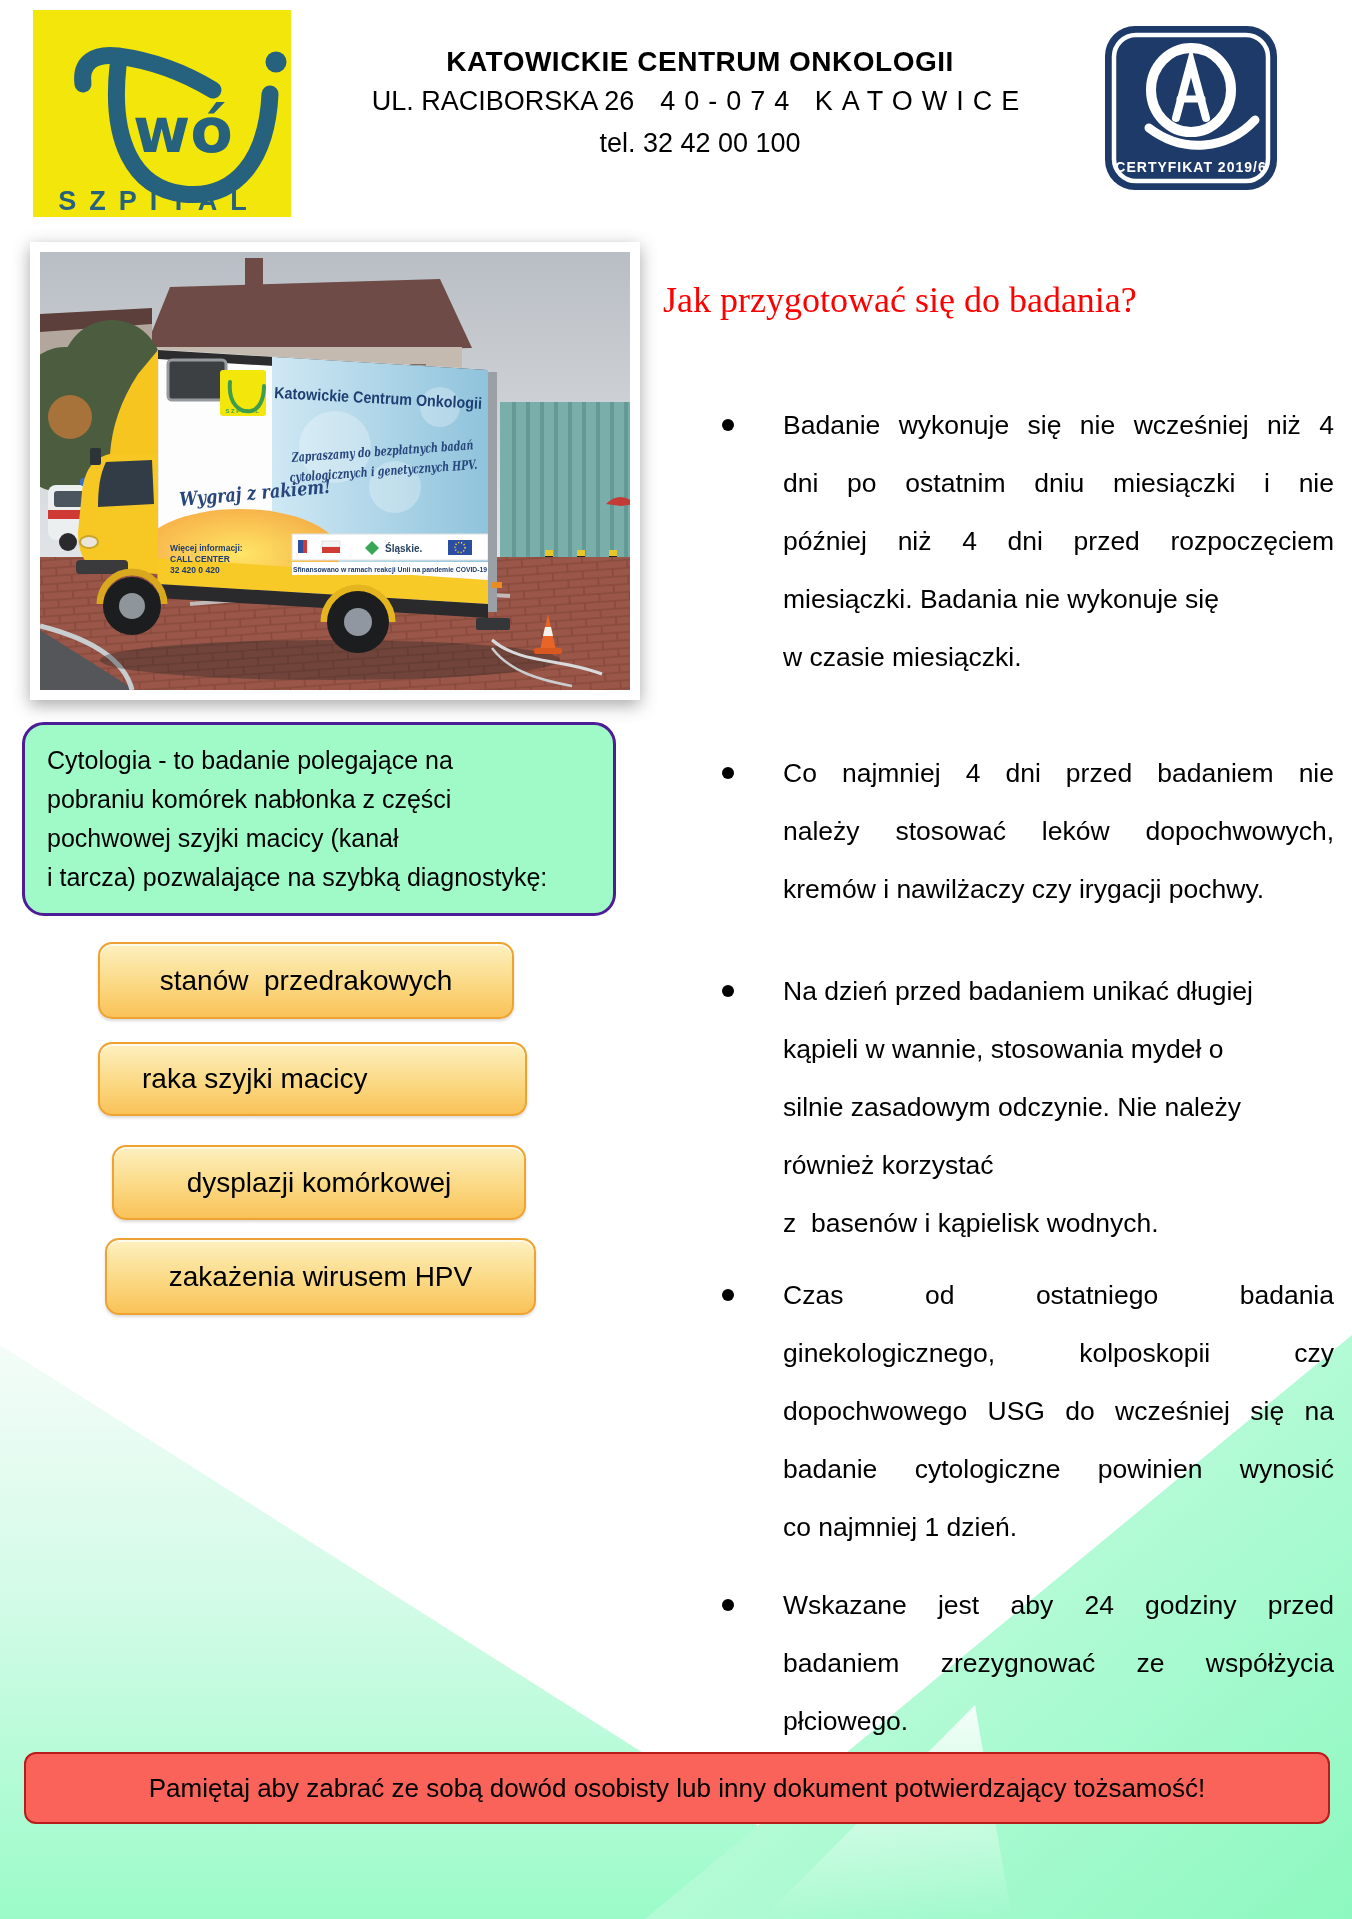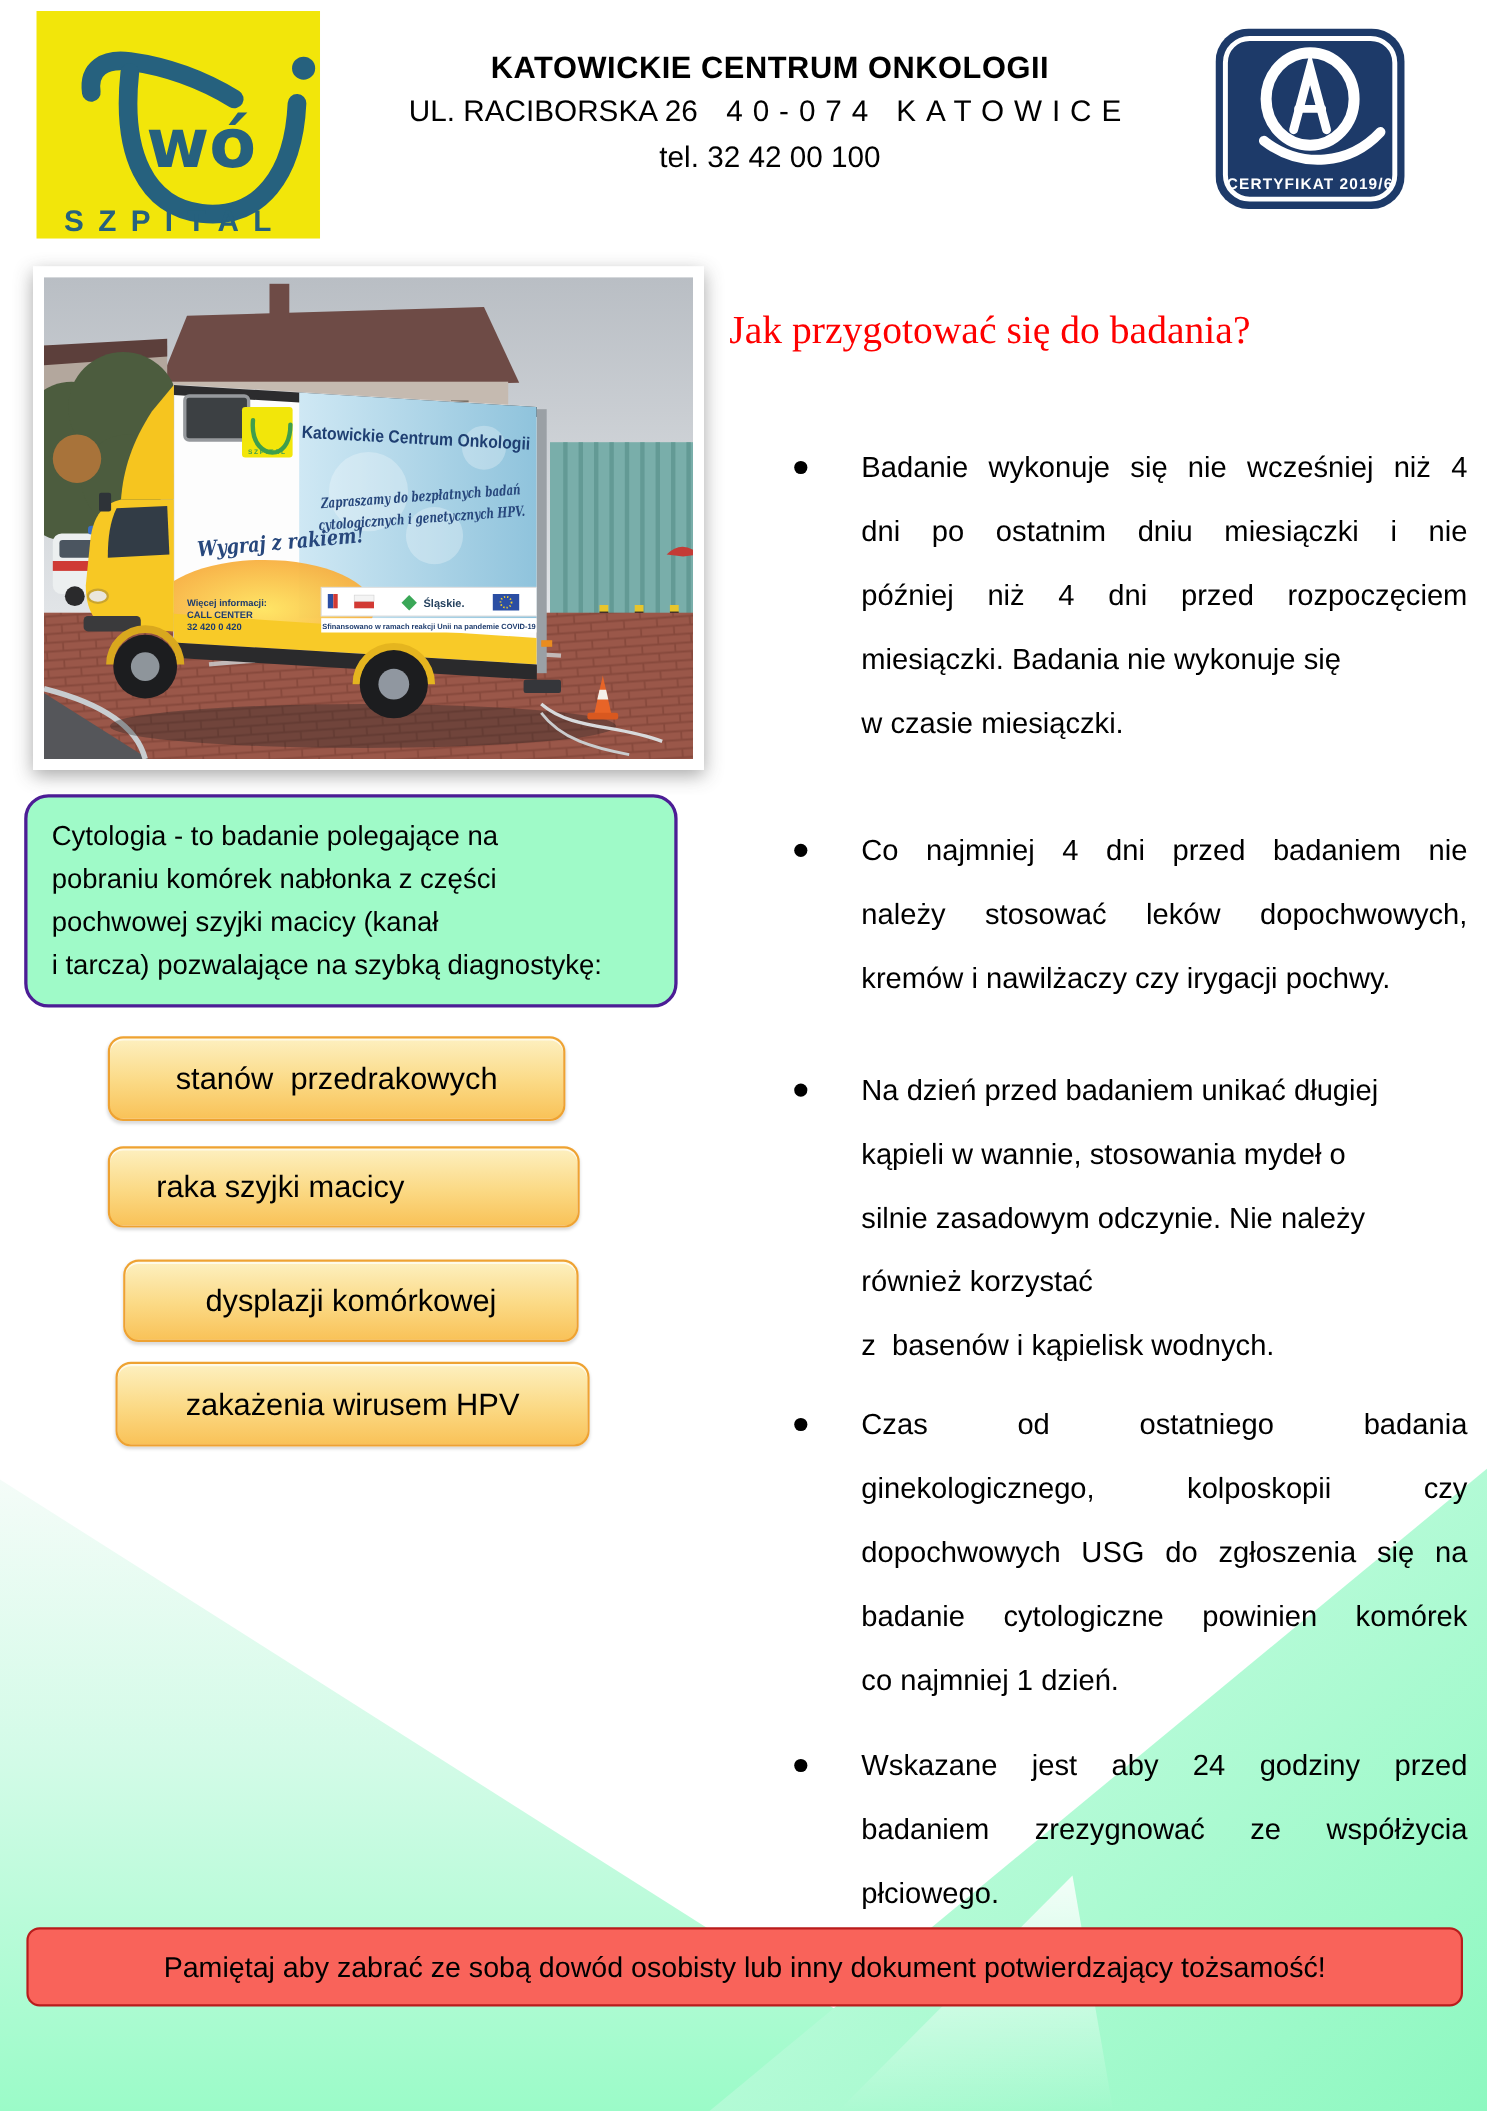--- a/index.html
+++ b/index.html
@@ -300,22 +300,22 @@
         <div class="line n">silnie zasadowym odczynie. Nie należy</div>
         <div class="line n">również korzystać</div>
         <div class="line n">z  basenów i kąpielisk wodnych.</div>
       </div>
   </div>
   <div class="b-item b-i4">
     <span class="b-dot"></span>
     <div class="b-text">
         <div class="line j">Czas od ostatniego badania</div>
         <div class="line j">ginekologicznego, kolposkopii czy</div>
-        <div class="line j">dopochwowych USG do zgłoszenia się na</div>
-        <div class="line j">badanie cytologiczne powinien komórek</div>
+        <div class="line j">dopochwowego USG do wcześniej się na</div>
+        <div class="line j">badanie cytologiczne powinien wynosić</div>
         <div class="line n">co najmniej 1 dzień.</div>
       </div>
   </div>
   <div class="b-item b-i5">
     <span class="b-dot"></span>
     <div class="b-text">
         <div class="line j">Wskazane jest aby 24 godziny przed</div>
         <div class="line j">badaniem zrezygnować ze współżycia</div>
         <div class="line n">płciowego.</div>
       </div>

